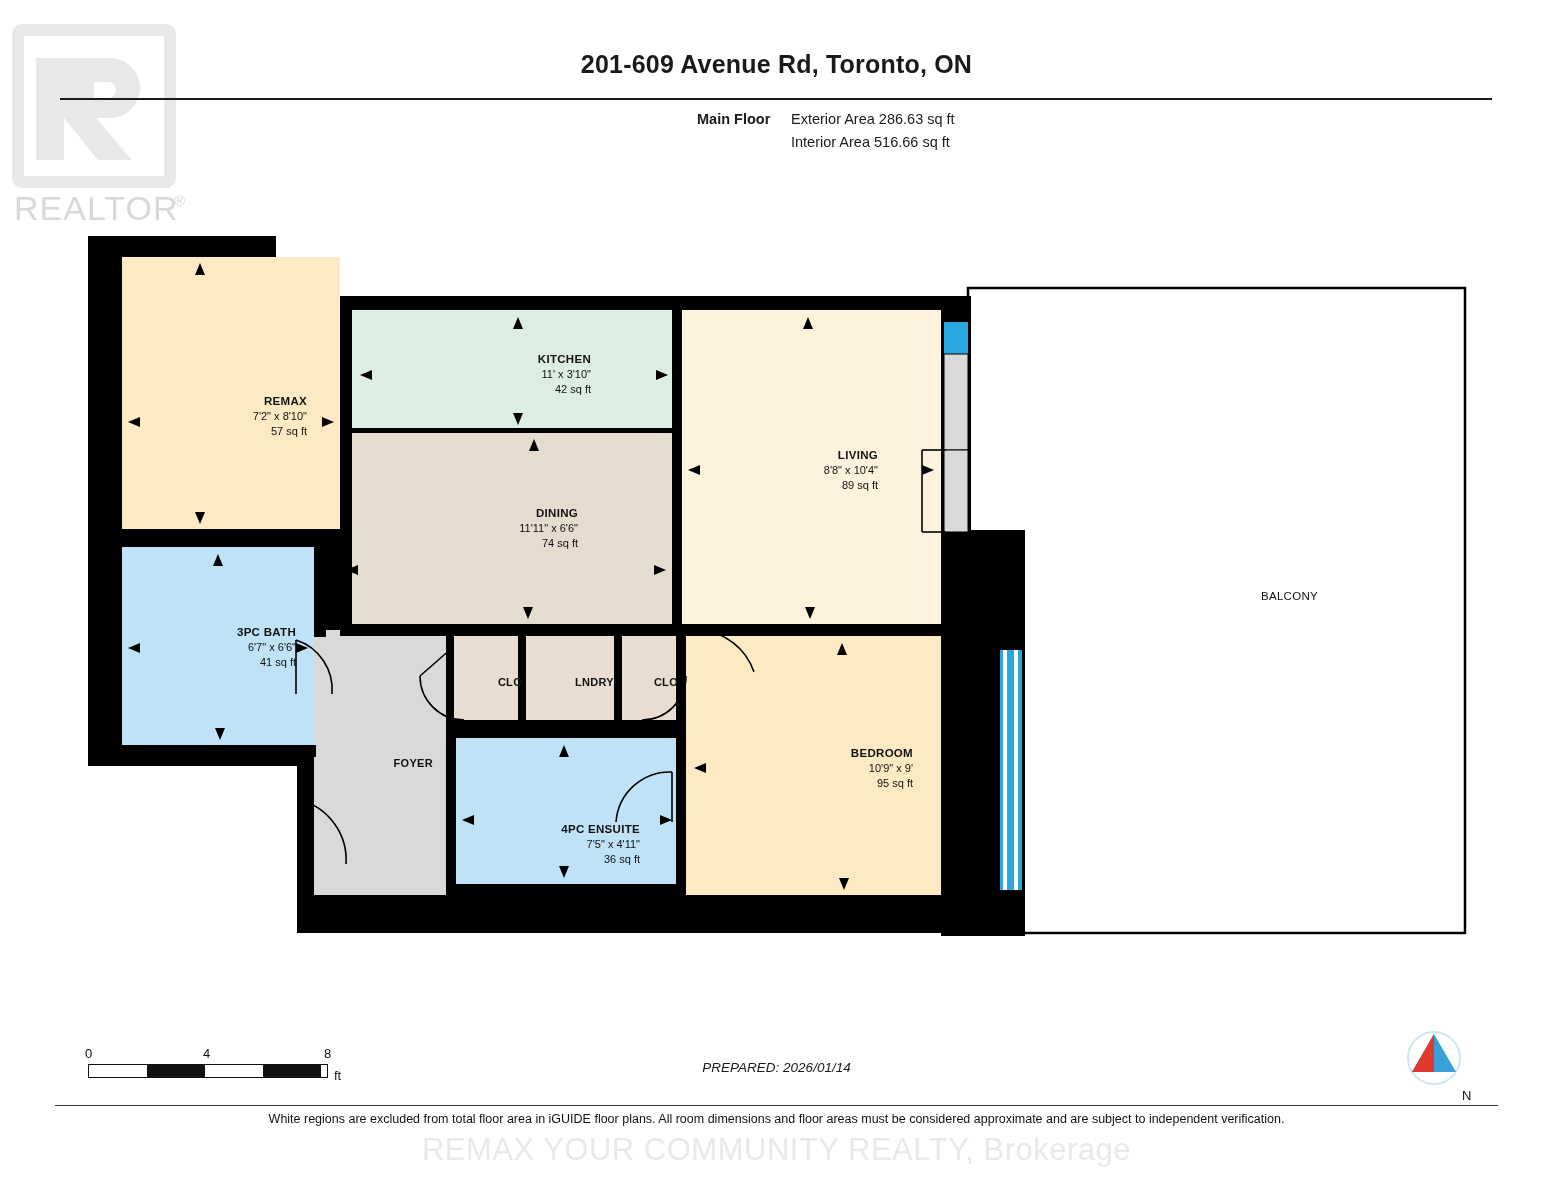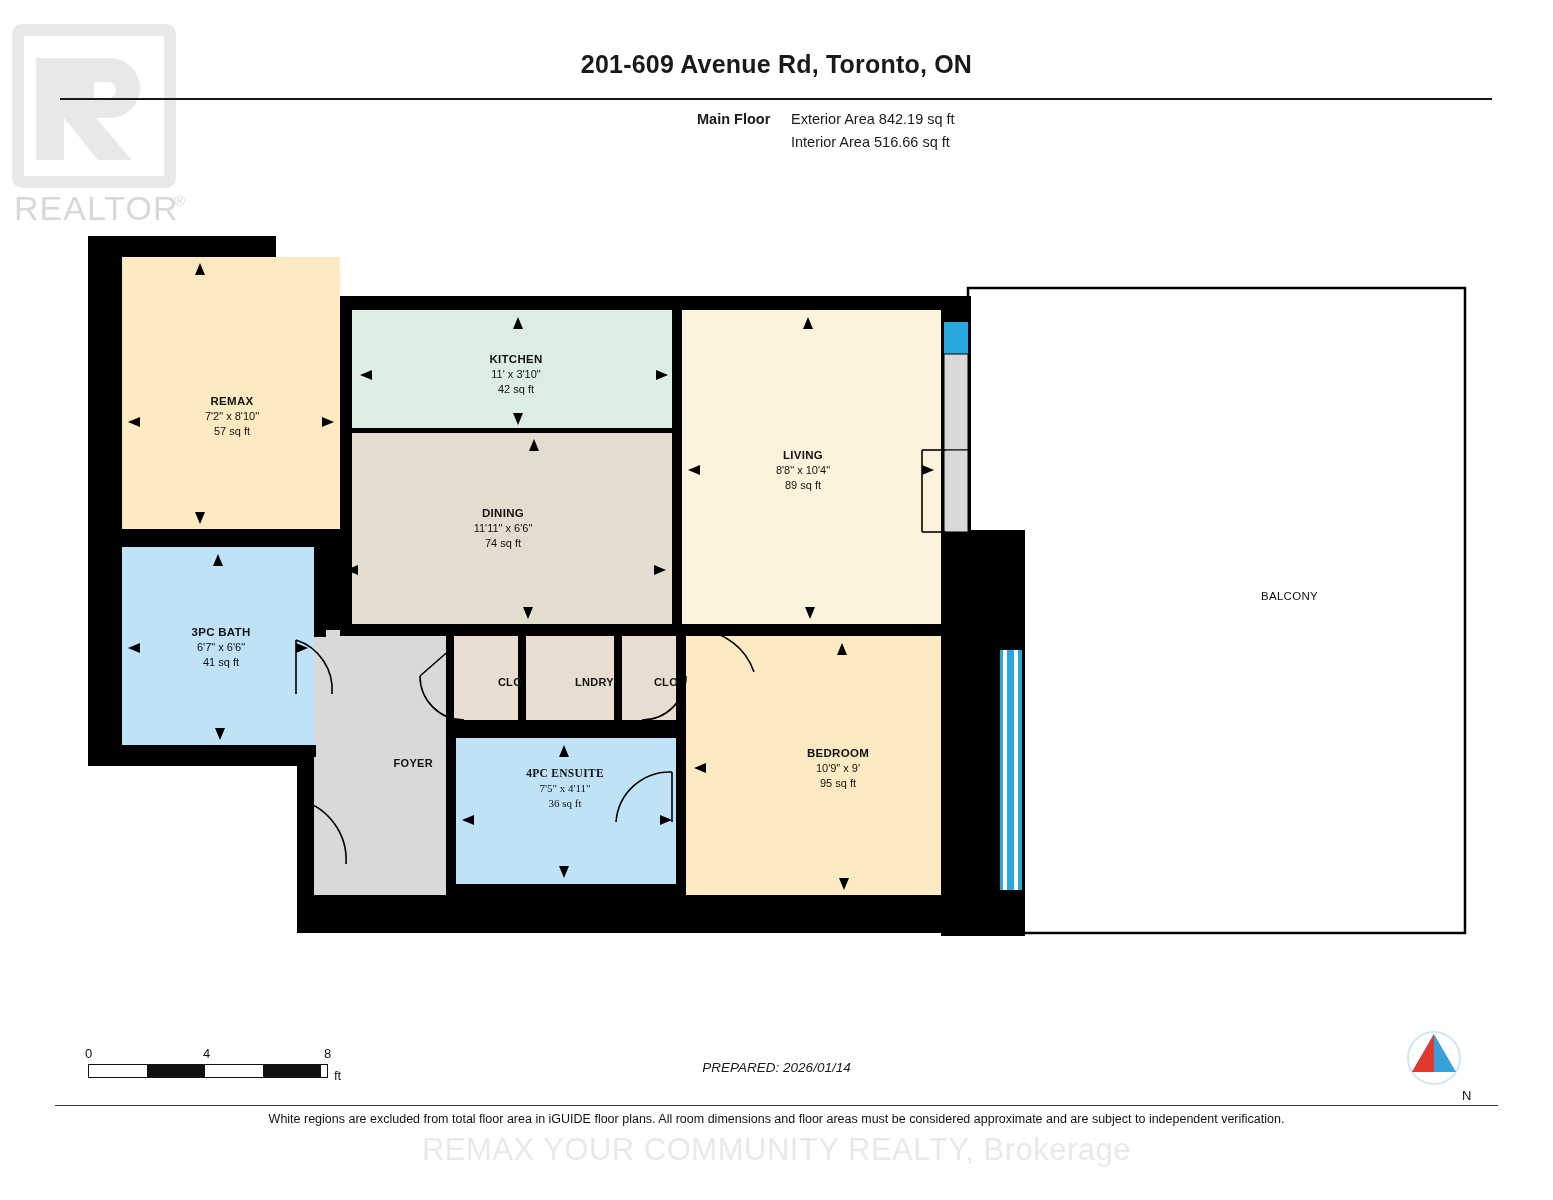--- a/index.html
+++ b/index.html
@@ -141,21 +141,21 @@
     position: absolute;
     left: 1398px;
     top: 1028px;
     width: 84px;
     height: 76px;
   }
 
   
   .room-label {
     position: absolute;
-    text-align: center;
+    text-align: right;
     font-size: 11.5px;
     line-height: 15px;
     color: #111;
     pointer-events: none;
   }
   .room-label .nm {
     font-weight: bold;
     font-size: 11.5px;
     letter-spacing: 0.3px;
   }
@@ -179,21 +179,21 @@
     <rect x="10" y="6" width="152" height="152" rx="4" fill="none" stroke="#e8e8e8" stroke-width="12"></rect>
     <path d="M58 34 h44 a30 30 0 0 1 0 60 h-14 l36 42 h-34 l-34 -42 v42 h-28 v-102 z M86 58 v16 h14 a8 8 0 0 0 0 -16 z" fill="#e8e8e8"></path>
     <text x="6" y="196" font-family="Liberation Sans, sans-serif" font-size="34" fill="#d8d8d8" letter-spacing="1">REALTOR</text>
     <text x="166" y="182" font-family="Liberation Sans, sans-serif" font-size="15" fill="#d8d8d8">®</text>
   </svg>
 </div>
 
 <div id="title">201-609 Avenue Rd, Toronto, ON</div>
 <div id="title-rule"></div>
 <div id="floor-label">Main Floor</div>
-<div id="area-ext">Exterior Area 842.19 sq ft</div>
+<div id="area-ext">Exterior Area 286.63 sq ft</div>
 <div id="area-int">Interior Area 516.66 sq ft</div>
 
 <svg id="plan" viewBox="0 0 1553 1200" xmlns="http://www.w3.org/2000/svg">
 
   <rect x="968" y="288" width="497" height="645" fill="#ffffff" stroke="#000000" stroke-width="2.5"></rect>
 
   <path d="M88 236 H276 V296 H968 V933 H297 V894 H297 V766 H88 Z" fill="#000000"></path>
 
   <path d="M297 800 H330 V933 H297 Z" fill="#000000"></path>
 
@@ -352,21 +352,21 @@
   <div class="dim">8'8" x 10'4"</div>
   <div class="ar">89 sq ft</div>
 </div>
 
 <div class="room-label" style="left:146px; top:625px; width:150px;">
   <div class="nm">3PC BATH</div>
   <div class="dim">6'7" x 6'6"</div>
   <div class="ar">41 sq ft</div>
 </div>
 
-<div class="room-label" style="left:490px; top:766px; width:150px;font-family:Liberation Serif, serif;">
+<div class="room-label" style="left:490px; top:822px; width:150px;">
   <div class="nm">4PC ENSUITE</div>
   <div class="dim">7'5" x 4'11"</div>
   <div class="ar">36 sq ft</div>
 </div>
 
 <div class="room-label" style="left:763px; top:746px; width:150px;">
   <div class="nm">BEDROOM</div>
   <div class="dim">10'9" x 9'</div>
   <div class="ar">95 sq ft</div>
 </div>

